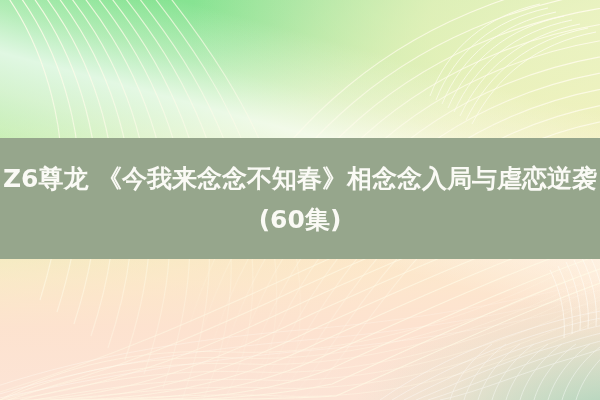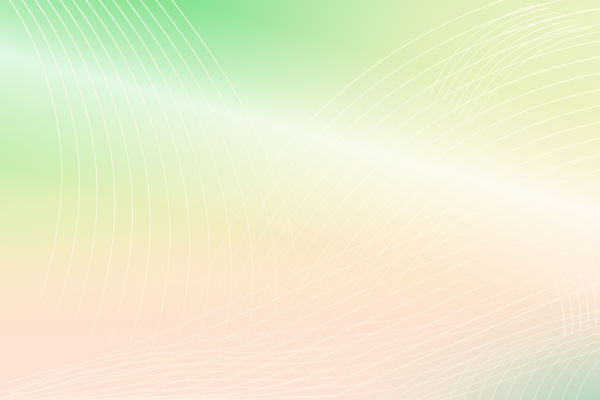--- a/index.html
+++ b/index.html
@@ -288,14 +288,17 @@
       </g>
 
       <g mask="url(#mB)" fill="none" stroke="#FFFBF0" stroke-width="0.9" opacity="0.5">
         <path d="M -20,392 C 70,360 180,340 300,330 C 420,320 530,300 620,274"></path>
         <path d="M -20,400 C 74,370 186,350 306,340 C 426,330 536,310 620,284"></path>
         <path d="M -10,400 C 84,380 194,360 314,350 C 434,340 542,320 620,294"></path>
       </g>
     </svg>
   </div>
 
+  <div class="title-band">
+    <div class="title-text">Z6尊龙 《今我来念念不知春》相念念入局与虐恋逆袭(60集)</div>
+  </div>
 
 </div>
 
 </body></html>

